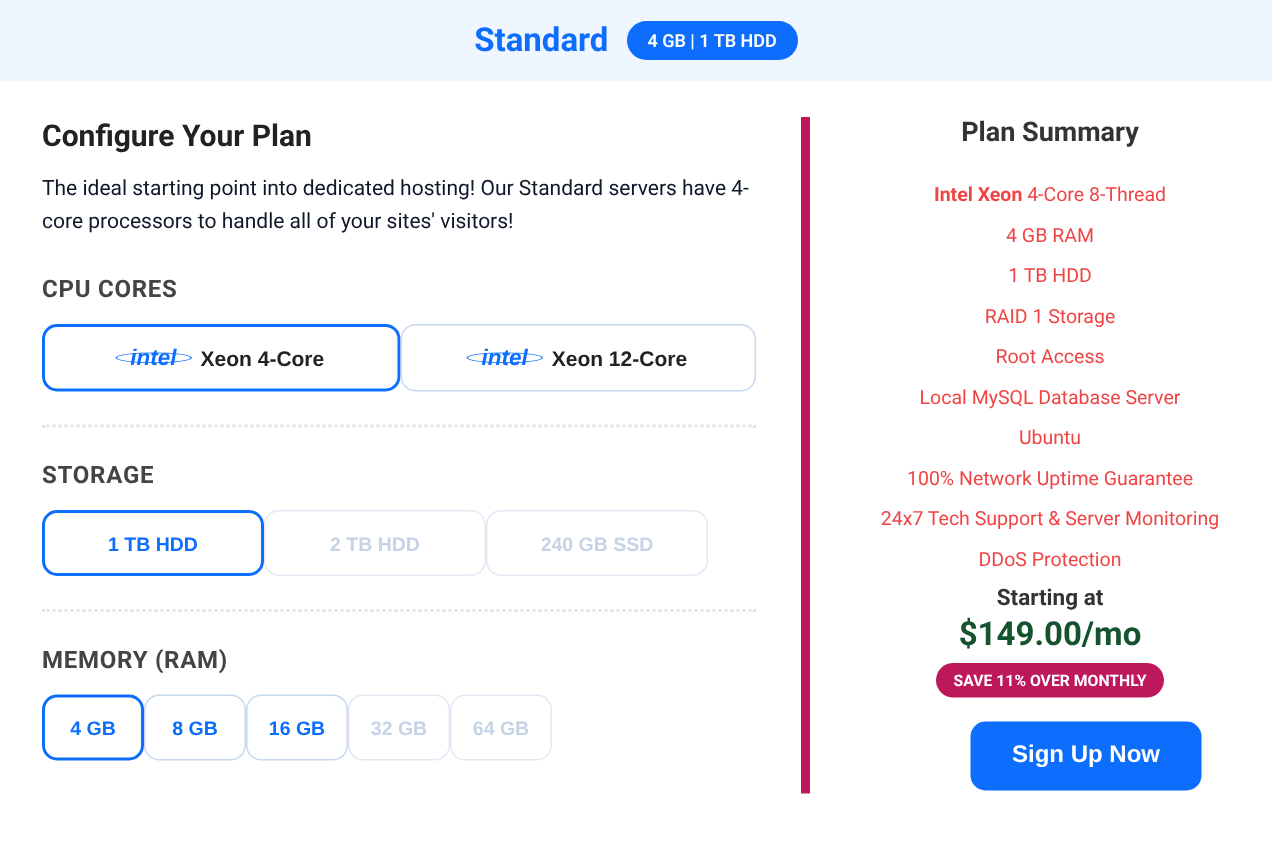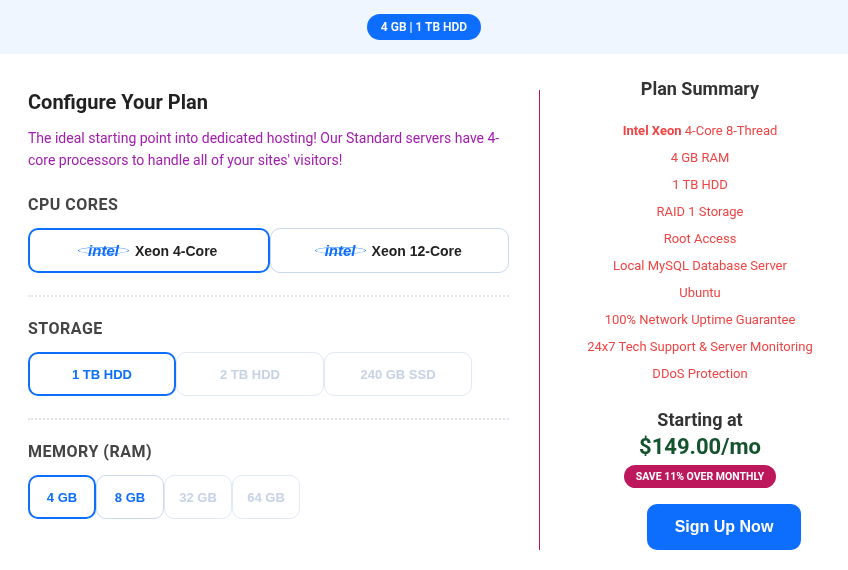--- a/index.html
+++ b/index.html
@@ -2,52 +2,53 @@
 <html><head>
 <meta charset="utf-8">
 <style>
 * { box-sizing: border-box; margin: 0; padding: 0; }
 body { font-family: -apple-system, BlinkMacSystemFont, 'Segoe UI', Roboto, sans-serif; width: 848px; height: 570px; overflow: hidden; background: #fff; color: #333; }
 .header { background: #f0f6ff; padding: 14px 0; text-align: center; }
 .header-inner { display: inline-flex; align-items: center; gap: 12px; }
 .plan-name { color: #0d6efd; font-size: 22px; font-weight: 700; }
 .plan-badge { background: #0d6efd; color: #fff; font-size: 12px; font-weight: 600; padding: 6px 14px; border-radius: 16px; }
 .container { display: flex; padding: 24px 28px; gap: 40px; }
-.main { flex: 1; border-right: 1px solid #be185d; padding-right: 30px; margin-top: 12px; }
+.main { flex: 1; border-right: 6px solid #be185d; padding-right: 30px; }
 .main h2 { font-size: 20px; font-weight: 700; color: #222; margin-bottom: 14px; }
-.desc { font-size: 14px; line-height: 1.55; color: #a21caf; margin-bottom: 24px; }
+.desc { font-size: 14px; line-height: 1.55; color: #0f172a; margin-bottom: 24px; }
 .section-label { font-size: 16px; font-weight: 700; letter-spacing: 0.5px; color: #444; margin-bottom: 14px; }
 .option-row { display: flex; margin-bottom: 22px; flex-wrap: wrap; }
 .dots { border-top: 2px dotted #e0e3e9; margin: 8px 0 22px; }
 .option { border: 1.5px solid #c8d8ee; background: #fff; border-radius: 10px; padding: 12px 20px; font-size: 14px; font-weight: 600; color: #0d6efd; cursor: pointer; display: flex; align-items: center; gap: 8px; min-height: 44px; justify-content: center; }
 .option.wide { flex: 1; min-width: 220px; }
 .option.narrow { width: 148px; padding: 10px 14px; font-size: 13px;}
 .option.mem { width: 68px; padding: 10px 10px; font-size: 13px;}
 .option.selected { border: 2px solid #0d6efd; }
 .option.disabled { color: #c6d2e6; border-color: #e2e9f4; cursor: default; }
 .option span.text { color: #222; font-weight: 600; }
 .option.selected span.text{ color:#222; }
 .intel-logo { font-style: italic; color: #0d6efd; font-weight: 700; font-size: 15px; position: relative; padding: 0 8px; }
 .intel-logo::before { content: ""; position: absolute; left: -2px; right: -2px; top: 2px; bottom: 2px; border: 1.5px solid #0d6efd; border-radius: 50%; transform: scaleY(0.55); }
 .intel-logo em { font-style: italic; position: relative; z-index: 1;}
 .sidebar { width: 240px; text-align: center; }
 .sidebar h3 { font-size: 18px; font-weight: 700; margin-bottom: 18px; }
 .summary-list { list-style: none; }
 .summary-list li { font-size: 13px; color: #ef4444; padding: 6px 0; }
 .summary-list li .bold { font-weight: 700; }
-.starting { font-size: 18px; font-weight: 700; margin-top: 22px; }
+.starting { font-size: 15px; font-weight: 700; margin-top: 2px; }
 .price { color: #14532d; font-size: 22px; font-weight: 700; margin: 4px 0 6px;}
 .save-pill { background: #be185d; color: #fff; font-size: 10.5px; font-weight: 700; padding: 5px 12px; border-radius: 14px; display: inline-block; margin-bottom: 16px;}
 .signup { background: #0d6efd; color: #fff; border: none; border-radius: 10px; padding: 14px 28px; font-size: 16px; font-weight: 700; cursor: pointer; margin-left: 48px; }
 </style>
 </head>
 <body>
 
 <div class="header">
   <div class="header-inner">
+    <span class="plan-name">Standard</span>
     <span class="plan-badge">4 GB | 1 TB HDD</span>
   </div>
 </div>
 
 <div class="container">
   <div class="main">
     <h2>Configure Your Plan</h2>
     <p class="desc">The ideal starting point into dedicated hosting! Our Standard servers have 4-core processors to handle all of your sites' visitors!</p>
 
     <div class="section-label">CPU CORES</div>
@@ -68,20 +69,21 @@
         <button class="option narrow selected">1 TB HDD</button>
         <button class="option narrow disabled">2 TB HDD</button>
         <button class="option narrow disabled">240 GB SSD</button>
       </div>
     <div class="dots"></div>
 
     <div class="section-label">MEMORY (RAM)</div>
     <div class="option-row" id="memory-row">
         <button class="option mem selected">4 GB</button>
         <button class="option mem">8 GB</button>
+        <button class="option mem">16 GB</button>
         <button class="option mem disabled">32 GB</button>
         <button class="option mem disabled">64 GB</button>
       </div>
   </div>
 
   <div class="sidebar">
     <h3>Plan Summary</h3>
     <ul class="summary-list" id="summary-list">
         <li><span class="bold">Intel Xeon</span><span> 4-Core 8-Thread</span></li>
         <li><span>4 GB RAM</span></li>

